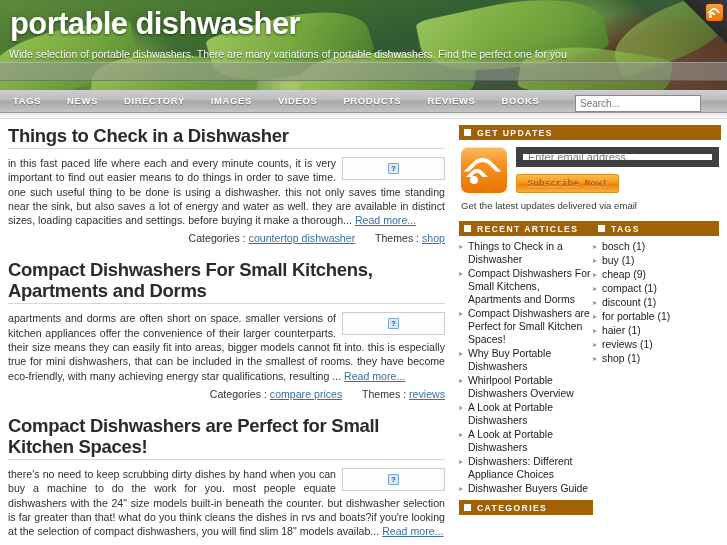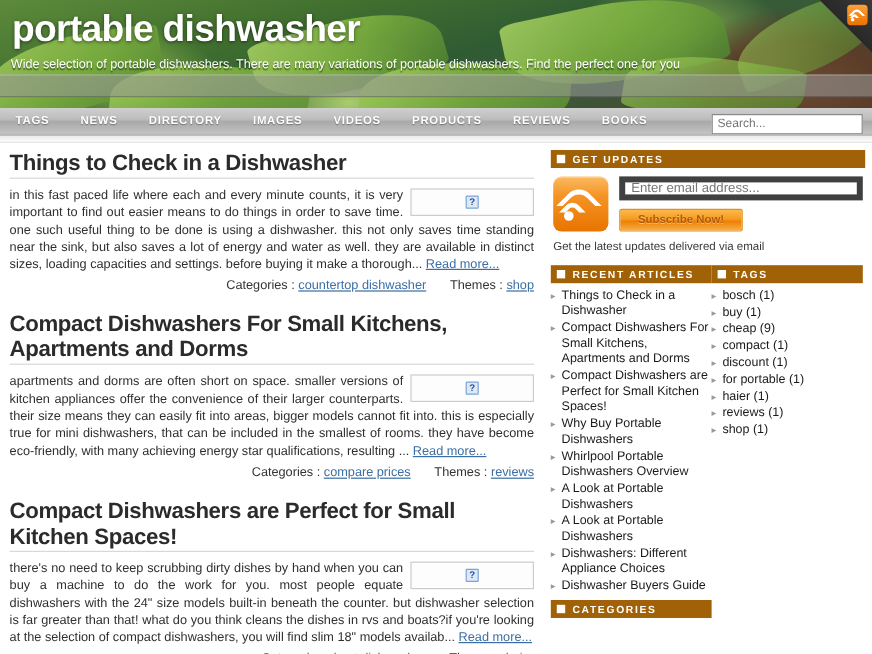--- a/index.html
+++ b/index.html
@@ -128,21 +128,21 @@
     font-size: 9.5px;
     font-weight: bold;
     letter-spacing: .6px;
     color: #ffffff;
     text-decoration: none;
     text-shadow: 0 1px 1px rgba(0,0,0,.35);
     white-space: nowrap;
   }
   .search-wrap {
     position: absolute;
-    right: 8px; top: 3px;
+    right: 26px; top: 3px;
   }
   .search-input {
     width: 126px; height: 17px;
     border: 1px solid #888;
     background: #fff;
     font-size: 10px;
     color: #555;
     padding: 0 4px;
     font-family: "Liberation Sans", sans-serif;
   }
@@ -264,38 +264,38 @@
     border-color: #fff transparent transparent #fff;
     border-radius: 50% 0 0 0;
     transform: rotate(45deg);
   }
   .rss-big .arc.b1 { width: 16px; height: 16px; }
   .rss-big .arc.b2 { width: 27px; height: 27px; }
 
   .updates-right { flex: 1; }
   .email-input {
     width: 100%; height: 20px;
-    border: 5px solid #404040;
+    border: 7px solid #404040;
     background: #fff;
     font-size: 11px;
     color: #444;
     padding: 0 5px;
     font-family: "Liberation Sans", sans-serif;
     margin-bottom: 7px;
   }
   .subscribe-btn {
     display: block;
     width: 103px; height: 19px;
     border: 1px solid #e09020;
     border-radius: 2px;
     background: linear-gradient(180deg, #fcb94f 0%, #f59b1e 45%, #ef7f06 55%, #f9ae3e 100%);
     color: #b35a00;
     font-size: 9.5px;
     font-weight: bold;
-    font-family: Liberation Sans, sans-serif;
+    font-family: Liberation Mono, monospace;
     cursor: pointer;
     padding: 0;
     text-shadow: 0 1px 0 rgba(255,255,255,.4);
   }
   .updates-note {
     font-size: 9.6px;
     color: #3a3a3a;
     padding: 3px 2px 0 2px;
   }
 

